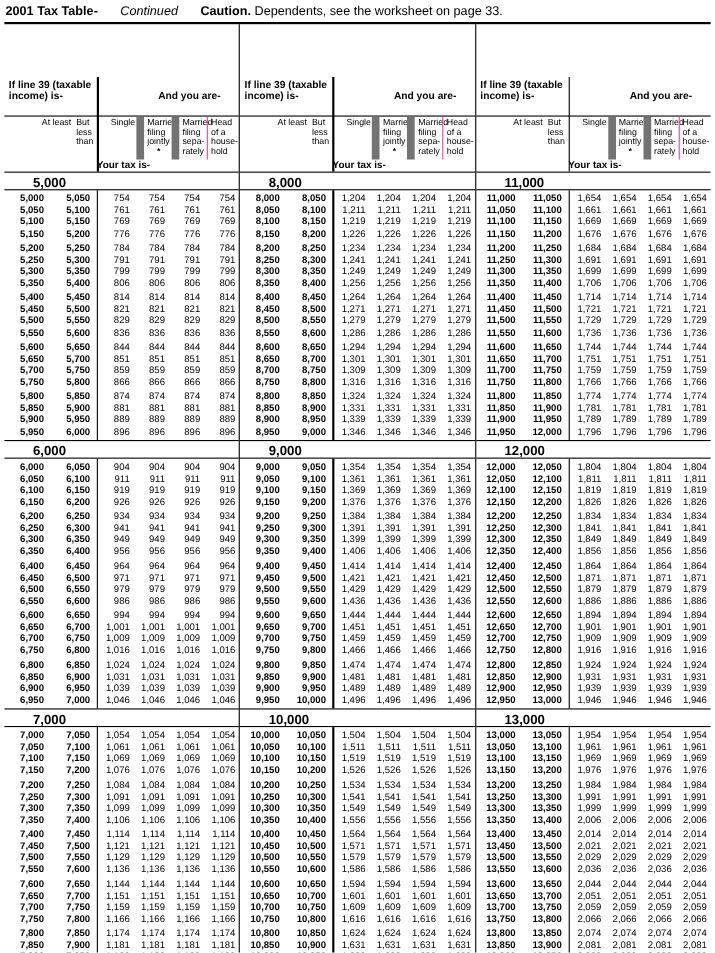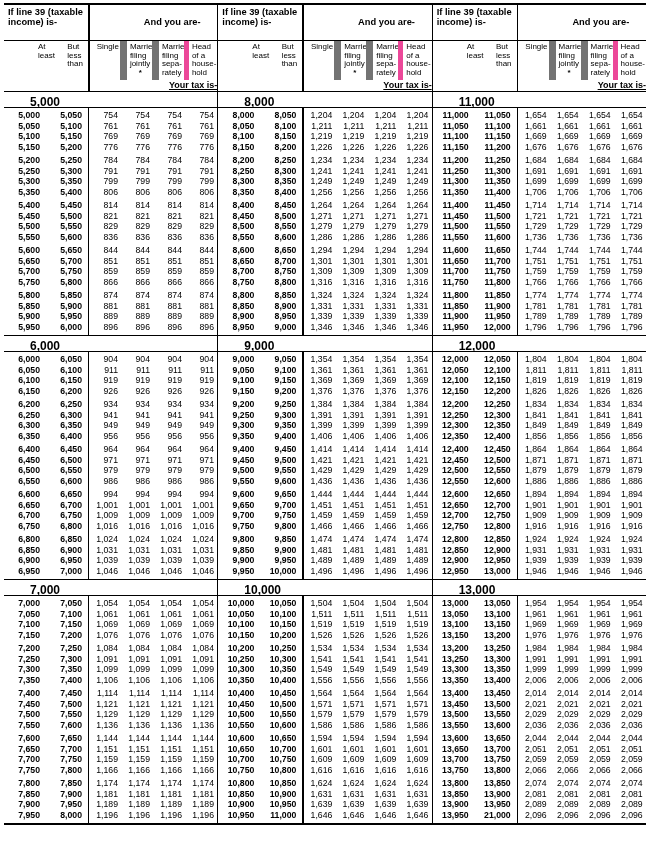--- a/index.html
+++ b/index.html
@@ -12,33 +12,33 @@
   .title .italic { font-style: italic; }
   .title .gap { display: inline-block; width: 14px; }
   .title-rule { border-top: 2.5px solid #000; }
 
   .panels { display: flex; }
   .panel { flex: 1 1 0; position: relative; min-width: 0; }
   .panel + .panel { border-left: 1.8px solid #000; }
 
   .panel-header { position: relative; height: 86px; }
   .hdr-vline { position: absolute; left: 84px; top: 0; bottom: 0; width: 1.5px; background: #000; }
-  .ph-top { display: flex; height: 36px; border-bottom: 1.3px solid #000; }
+  .ph-top { display: flex; height: 36px; border-bottom: 1.3px solid #000; margin-top: 48px; }
   .ph-income { width: 84px; font-weight: bold; font-size: 9.3px; line-height: 1.12; padding: 2px 4px 0 4px; }
   .ph-andyou { flex: 1; text-align: center; font-weight: bold; font-size: 9.3px; padding-top: 12px; padding-left: 39px; }
   .ph-cols { display: flex; height: 39px; font-size: 8px; line-height: 1.08; margin-left: 31px; }
   .ph-c { padding: 2px 1px 0 3px; }
   .ph-atleast { width: 42px; }
   .ph-butless { width: 42px; }
   .ph-tax { width: 32px; border-left: 7px solid #737373; }
   .ph-tax.first { border-left: none; text-align: center; }
-  .ph-hoh { flex: 1; border-left: 5px solid #ec4899; }
+  .ph-hoh { flex: 1; border-left: 1px solid #ec4899; }
   .mfj-star { text-align: center; font-weight: bold; font-size: 8px; }
-  .ph-yourtax { height: 11px; margin-left: 84px; text-align: right;
-    font-weight: bold; font-size: 9px; line-height: 11px; text-decoration: underline; }
+  .ph-yourtax { height: 11px; margin-left: 84px; text-align: left;
+    font-weight: bold; font-size: 9px; line-height: 11px; }
 
   .section-band { border-top: 1.5px solid #000; border-bottom: 1.5px solid #000;
     height: 17px; padding-left: 26px; }
   .section-label { font-weight: bold; font-size: 12px; line-height: 14.5px; }
 
   .section-rows { position: relative; padding: 2px 0 3px 0; }
   .vline { position: absolute; left: 84px; top: 0; bottom: 0; width: 1.3px; background: #000; }
   .row-group + .row-group { margin-top: 3px; }
   .row { display: flex; height: 10.5px; line-height: 10.5px; font-size: 8.7px; white-space: nowrap; }
   .cell { text-align: right; padding-right: 4px; flex: 0 0 auto; }
@@ -50,20 +50,28 @@
     padding: 3px 2px 4px 1px; }
   .footer-left { flex: 1; }
   .footer-right { font-style: italic; padding-right: 2px; }
   .bottom-rule { border-top: 2px solid #000; }
 </style>
 </head>
 <body>
 
 <div class="page">
 
+  <div class="title">
+    <span class="bold">2001 Tax Table-</span>
+    <span class="gap"></span>
+    <span class="italic">Continued</span>
+    <span class="gap"></span>
+    <span class="bold">Caution.</span>
+    <span>Dependents, see the worksheet on page 33.</span>
+  </div>
   <div class="title-rule"></div>
 
   <div class="panels">
 
     <div class="panel">
       <div class="panel-header">
         <div class="hdr-vline"></div>
         <div class="ph-top">
           <div class="ph-income">If line 39 (taxable income) is-</div>
           <div class="ph-andyou">And you are-</div>

